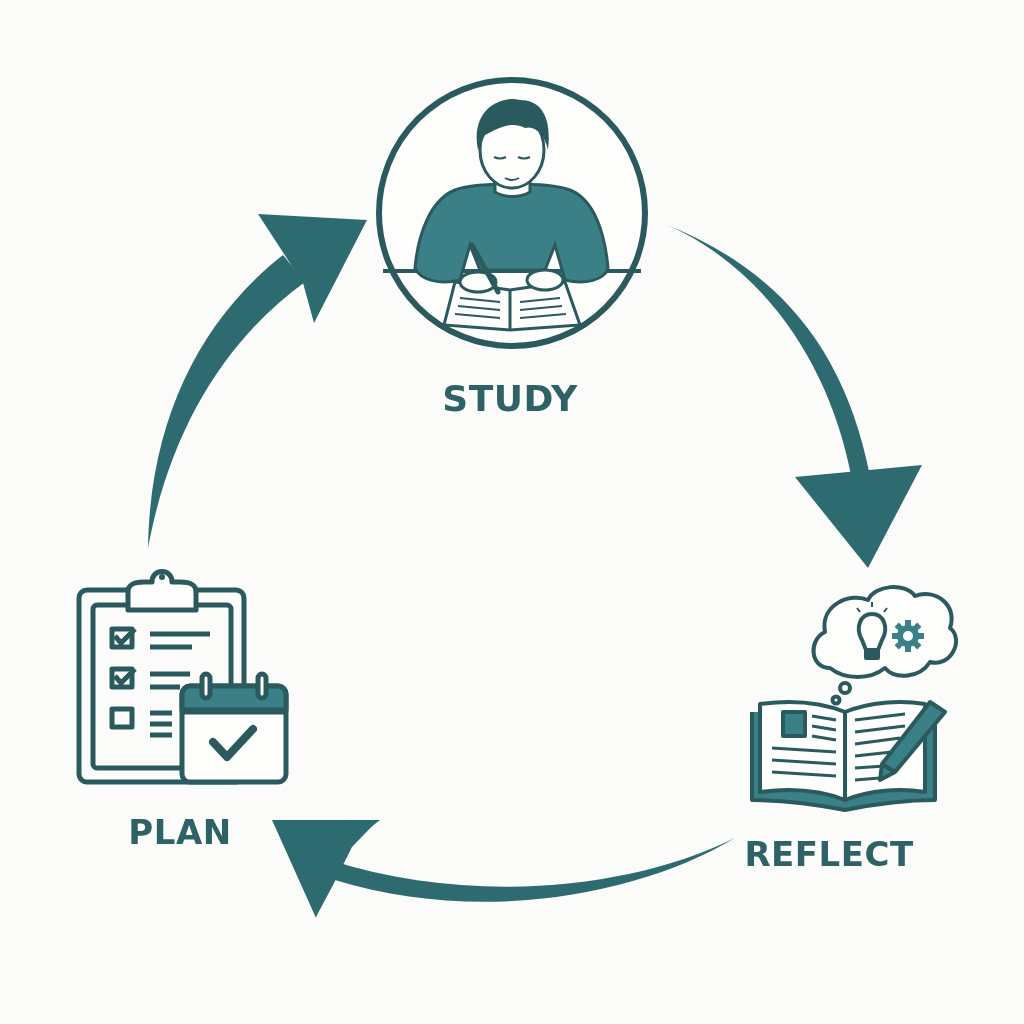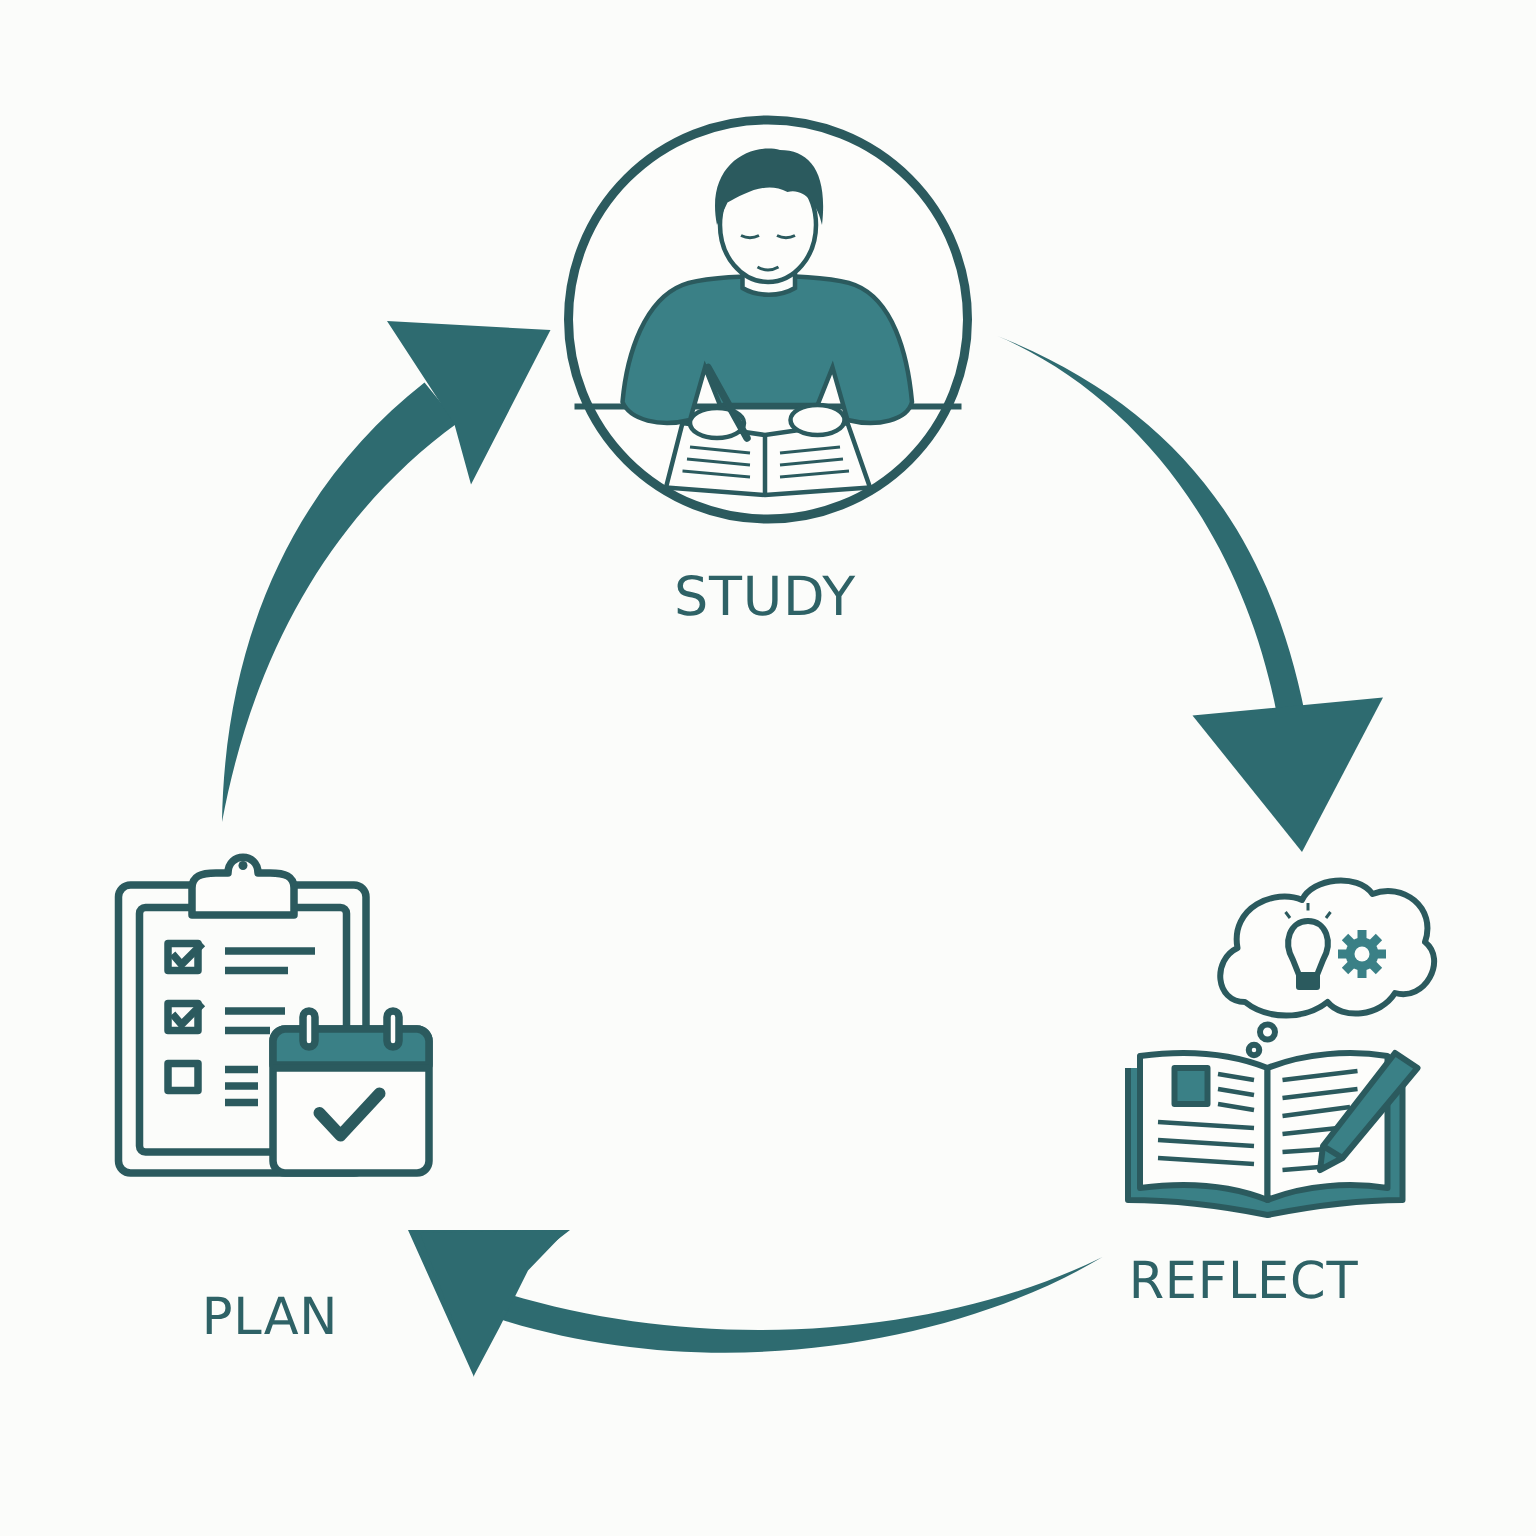--- a/index.html
+++ b/index.html
@@ -2,25 +2,25 @@
 <html><head>
 <meta charset="utf-8">
 <style>
   html, body { margin:0; padding:0; }
   body {
     width:1024px; height:1024px; background:#fbfcfa; position:relative; overflow:hidden;
     font-family: "DejaVu Sans", "Liberation Sans", sans-serif;
   }
   .layer { position:absolute; left:0; top:0; width:1024px; height:1024px; }
   .label {
-    position:absolute; font-weight:normal; color:#2e6266; letter-spacing:0.5px;
+    position:absolute; font-weight:bold; color:#2e6266; letter-spacing:0.5px;
     font-family: "DejaVu Sans", "Liberation Sans", sans-serif; text-align:center;
   }
   #lbl-study { left:420px; top:378px; width:180px; font-size:36px; }
-  #lbl-plan  { left:100px; top:812px; width:160px; font-size:34px;margin-top:46px; }
+  #lbl-plan  { left:100px; top:812px; width:160px; font-size:34px; }
   #lbl-reflect { left:729px; top:834px; width:200px; font-size:34px; }
 </style>
 </head>
 <body>
 
 <svg class="layer" viewBox="0 0 1024 1024">
 
   <g fill="#2e6b70">
     <path d="M665 224 C 760 265, 830 360, 852 480 L 870 476 C 845 350, 780 270, 665 224 Z"></path>
     <path d="M795 477 L 922 465 L 868 568 Z"></path>

